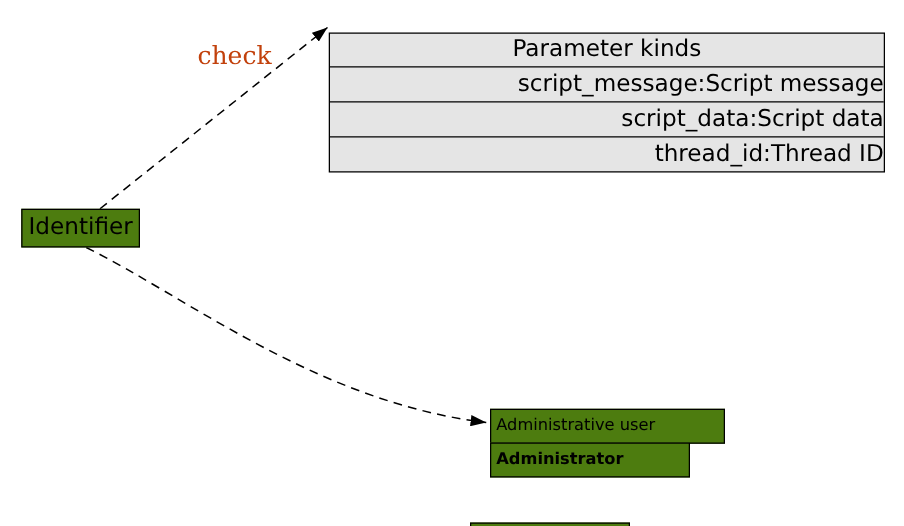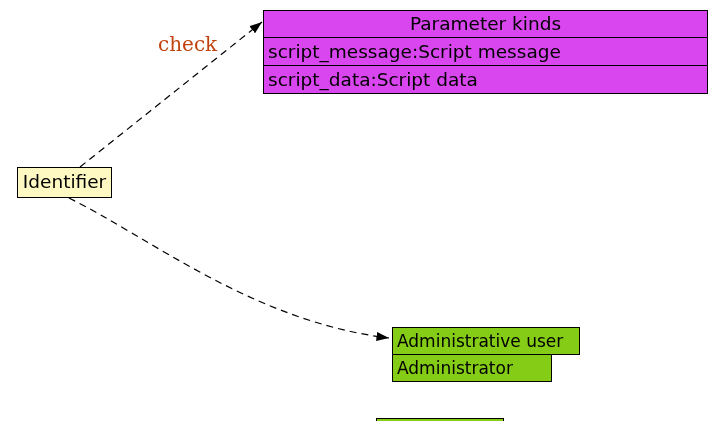--- a/index.html
+++ b/index.html
@@ -30,71 +30,72 @@
   }
   .label-check { left: 158px; top: 33px; }
   .label-can-read { left: 142px; top: 213px; }
 
   .node-identifier {
     position: absolute;
     left: 17px; top: 167px;
     width: 95px; height: 31px;
     box-sizing: border-box;
     border: 1.5px solid #000000;
-    background: #fef9c3;
+    background: #4d7c0f;
     font-size: 18.5px;
     line-height: 28px;
     text-align: center;
     white-space: nowrap;
   }
 
   .param-table {
     position: absolute;
-    left: 263px; top: 10px;
+    left: 263px; top: 26px;
     width: 445px;
     box-sizing: border-box;
     border: 1px solid #000000;
-    background: #d946ef;
+    background: #e5e5e5;
     font-size: 18.5px;
   }
   .param-table .tbl-title {
     height: 27px;
     box-sizing: border-box;
     border-bottom: 1px solid #000000;
     line-height: 26px;
     text-align: center;
     white-space: nowrap;
   }
   .param-table .tbl-row {
     height: 28px;
     box-sizing: border-box;
     border-bottom: 1px solid #000000;
     line-height: 27px;
     padding-left: 4px;
     white-space: nowrap;
     overflow: hidden;
+    text-align: right;
   }
   .param-table .tbl-row:last-child {
     height: 27px;
     border-bottom: none;
   }
 
   .user-box {
     position: absolute;
     box-sizing: border-box;
     border: 1px solid #000000;
-    background: #84cc16;
-    font-size: 17px;
+    background: #4d7c0f;
+    font-size: 13px;
     line-height: 26px;
     padding-left: 4px;
     white-space: nowrap;
     overflow: hidden;
   }
   .user-title { left: 392px; top: 327px; width: 188px; height: 28px; }
-  .user-row-0 { left: 392px; top: 354px; width: 160px; height: 28px; }
+  .user-row-0 { left: 392px; top: 354px; width: 160px; height: 28px; font-weight: bold; }
   .user-row-1 { left: 376px; top: 381px; width: 128px; height: 28px; margin-top: 37px; }
 </style>
 </head>
 <body>
 
 <div class="canvas">
 
   <svg class="edges-layer" width="723" height="421" viewBox="0 0 723 421" xmlns="http://www.w3.org/2000/svg">
     <defs>
       <marker id="arrowhead" viewBox="0 0 13 9" refX="12.5" refY="4.5" markerWidth="13" markerHeight="9" markerUnits="userSpaceOnUse" orient="auto">
@@ -107,19 +108,20 @@
 
   <div class="edge-label label-check">check</div>
 
 
   <div class="node-identifier">Identifier</div>
 
   <div class="param-table">
     <div class="tbl-title">Parameter kinds</div>
     <div class="tbl-row">script_message:Script message</div>
     <div class="tbl-row">script_data:Script data</div>
+    <div class="tbl-row">thread_id:Thread ID</div>
   </div>
 
   <div class="user-box user-title">Administrative user</div>
   <div class="user-box user-row-0">Administrator</div>
   <div class="user-box user-row-1">Regular user</div>
 
 </div>
 
 </body></html>

